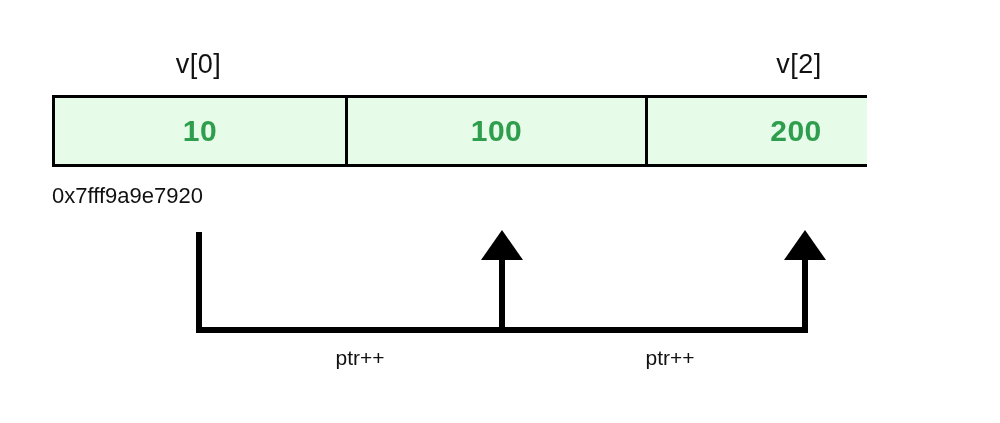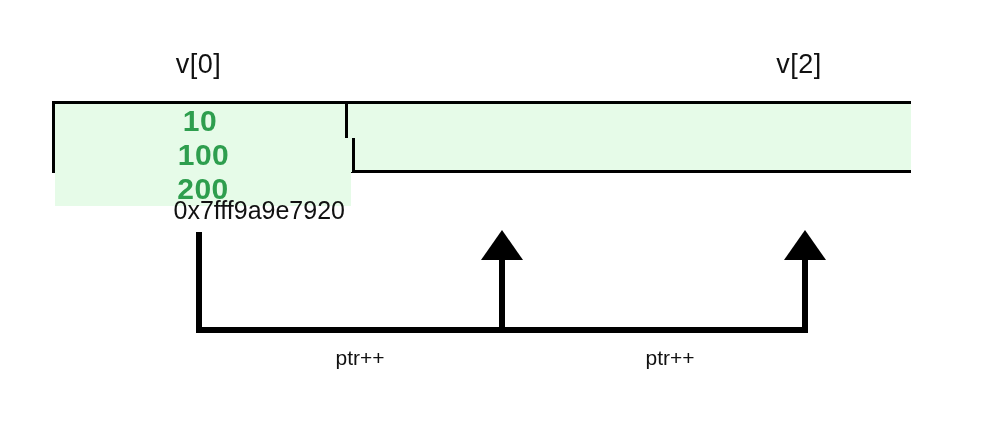--- a/index.html
+++ b/index.html
@@ -10,48 +10,46 @@
   }
   body {
     font-family: "Liberation Sans", sans-serif;
   }
   #diagram-root {
     position: relative;
     width: 867px;
     height: 423px;
     background: #ffffff;
     overflow: hidden;
-    padding-left: 44px;
   }
 
   
   .index-label {
     position: absolute;
     top: 48px;
     height: 32px;
     line-height: 32px;
     text-align: center;
     font-size: 27px;
     color: #111111;
     letter-spacing: 0.5px;
     white-space: nowrap;
   }
 
   
   #array-strip {
     position: absolute;
     left: 52px;
-    top: 101px;
+    top: 95px;
     width: 895px;
     height: 72px;
     box-sizing: border-box;
     border: 3px solid #000000;
     display: flex;
     background: #e6fbe8;
-    flex-direction: column;
   }
   .array-cell {
     box-sizing: border-box;
     display: flex;
     align-items: center;
     justify-content: center;
     background: #e6fbe8;
     border-right: 3px solid #000000;
     font-size: 30px;
     font-weight: bold;
@@ -61,25 +59,25 @@
   .array-cell:last-child {
     border-right: none;
   }
   .cell-0 { width: 293px; }
   .cell-1 { width: 300px; }
   .cell-2 { width: 296px; }
 
   
   .address-label {
     position: absolute;
-    top: 195px;
+    top: 181px;
     height: 30px;
     line-height: 30px;
-    text-align: right;
-    font-size: 25px;
+    text-align: left;
+    font-size: 22px;
     color: #111111;
     white-space: nowrap;
   }
 
   
   #arrow-layer {
     position: absolute;
     left: 0;
     top: 0;
     width: 1000px;

